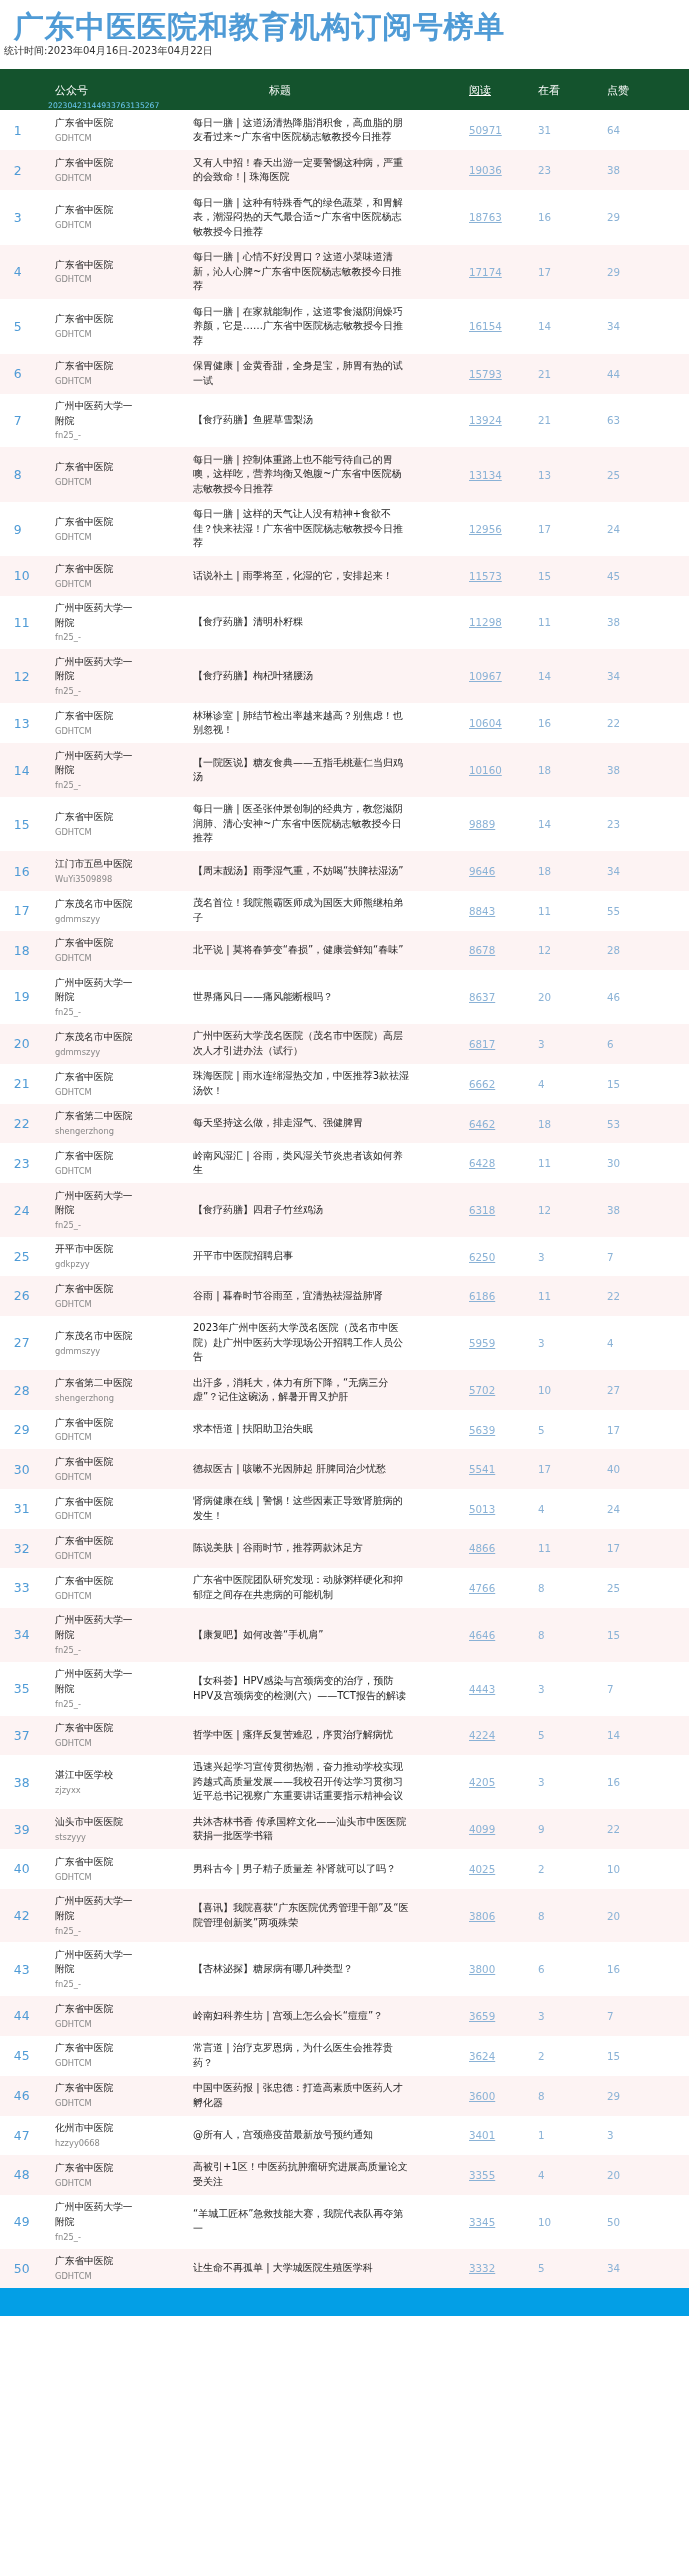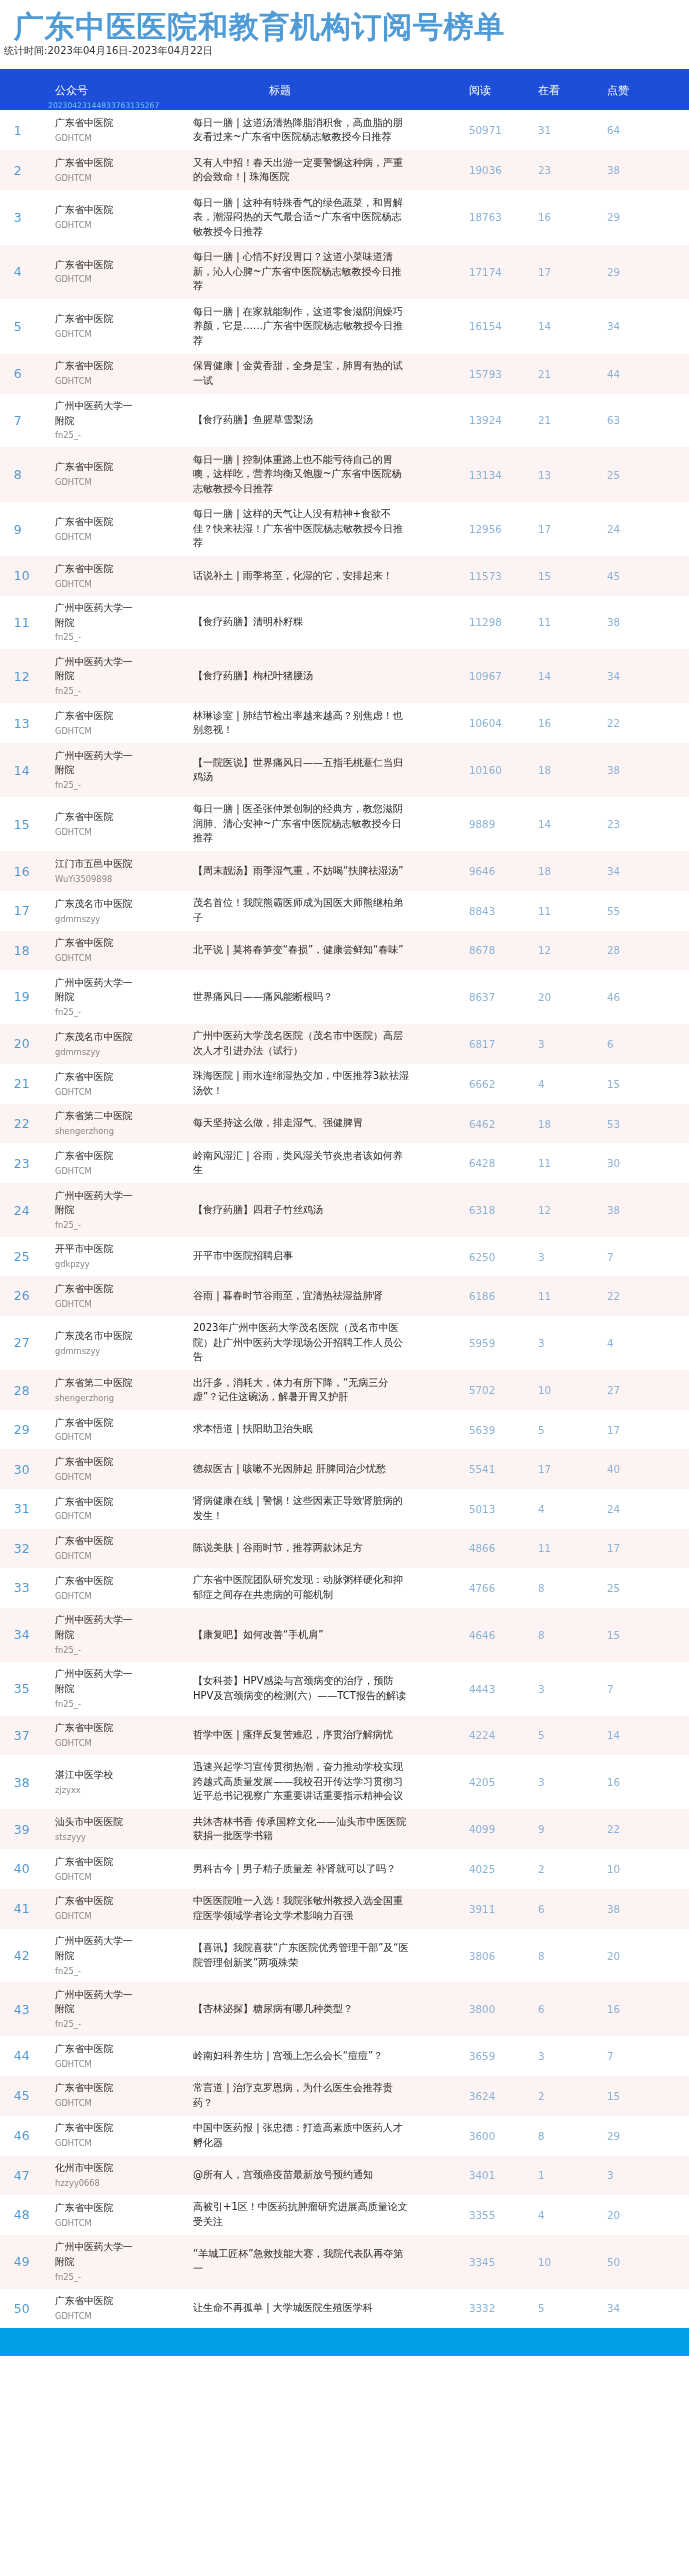--- a/index.html
+++ b/index.html
@@ -20,21 +20,21 @@
     color: #333;
     padding-left: 4.1px;
     height: 26px;
     line-height: 15px;
   }
   table.rank {
     width: 690px;
     border-collapse: collapse;
     table-layout: fixed;
   }
-  thead tr { background: #1d4ed8; margin-top: 32px; }
+  thead tr { background: #14532d; margin-top: 32px; }
   th {
     color: #ffffff;
     font-weight: normal;
     font-size: 11px;
     height: 41px;
     text-align: left;
     vertical-align: top;
     padding-top: 13.8px;
   }
   th .hdr-id {
@@ -75,21 +75,21 @@
   td.title-cell {
     font-size: 10px;
     line-height: 14.5px;
     color: #222;
     padding-right: 59px;
   }
   td.num {
     font-size: 10.3px;
     color: #8ab2d6;
   }
-  th.h-read, td.n-read { padding-left: 0; }
+  th.h-read, td.n-read { padding-left: 0; text-decoration: underline; }
   th.h-title { padding-left: 76px; }
   th.h-acct { padding-left: 0; }
   .footer-band { height: 27.6px; background: #039fe6; }
 </style>
 </head>
 <body>
 
 <div class="page-title">广东中医医院和教育机构订阅号榜单</div>
 <div class="stat-period">统计时间:2023年04月16日-2023年04月22日</div>
 
@@ -258,21 +258,21 @@
         <td class="num n-read">10604</td>
         <td class="num">16</td>
         <td class="num">22</td>
       </tr>
       <tr>
         <td class="rank-num">14</td>
         <td>
           <span class="acct-name">广州中医药大学一附院</span>
           <span class="acct-id">fn25_-</span>
         </td>
-        <td class="title-cell">【一院医说】世界痛风日——五指毛桃薏仁当归鸡汤</td>
+        <td class="title-cell">【一院医说】糖友食典——五指毛桃薏仁当归鸡汤</td>
         <td class="num n-read">10160</td>
         <td class="num">18</td>
         <td class="num">38</td>
       </tr>
       <tr>
         <td class="rank-num">15</td>
         <td>
           <span class="acct-name">广东省中医院</span>
           <span class="acct-id">GDHTCM</span>
         </td>
@@ -537,31 +537,20 @@
       <tr>
         <td class="rank-num">40</td>
         <td>
           <span class="acct-name">广东省中医院</span>
           <span class="acct-id">GDHTCM</span>
         </td>
         <td class="title-cell">男科古今 | 男子精子质量差 补肾就可以了吗？</td>
         <td class="num n-read">4025</td>
         <td class="num">2</td>
         <td class="num">10</td>
-      </tr>
-      <tr>
-        <td class="rank-num">41</td>
-        <td>
-          <span class="acct-name">广东省中医院</span>
-          <span class="acct-id">GDHTCM</span>
-        </td>
-        <td class="title-cell">中医医院唯一入选！我院张敏州教授入选全国重症医学领域学者论文学术影响力百强</td>
-        <td class="num n-read">3911</td>
-        <td class="num">6</td>
-        <td class="num">38</td>
       </tr>
       <tr>
         <td class="rank-num">42</td>
         <td>
           <span class="acct-name">广州中医药大学一附院</span>
           <span class="acct-id">fn25_-</span>
         </td>
         <td class="title-cell">【喜讯】我院喜获“广东医院优秀管理干部”及“医院管理创新奖”两项殊荣</td>
         <td class="num n-read">3806</td>
         <td class="num">8</td>

